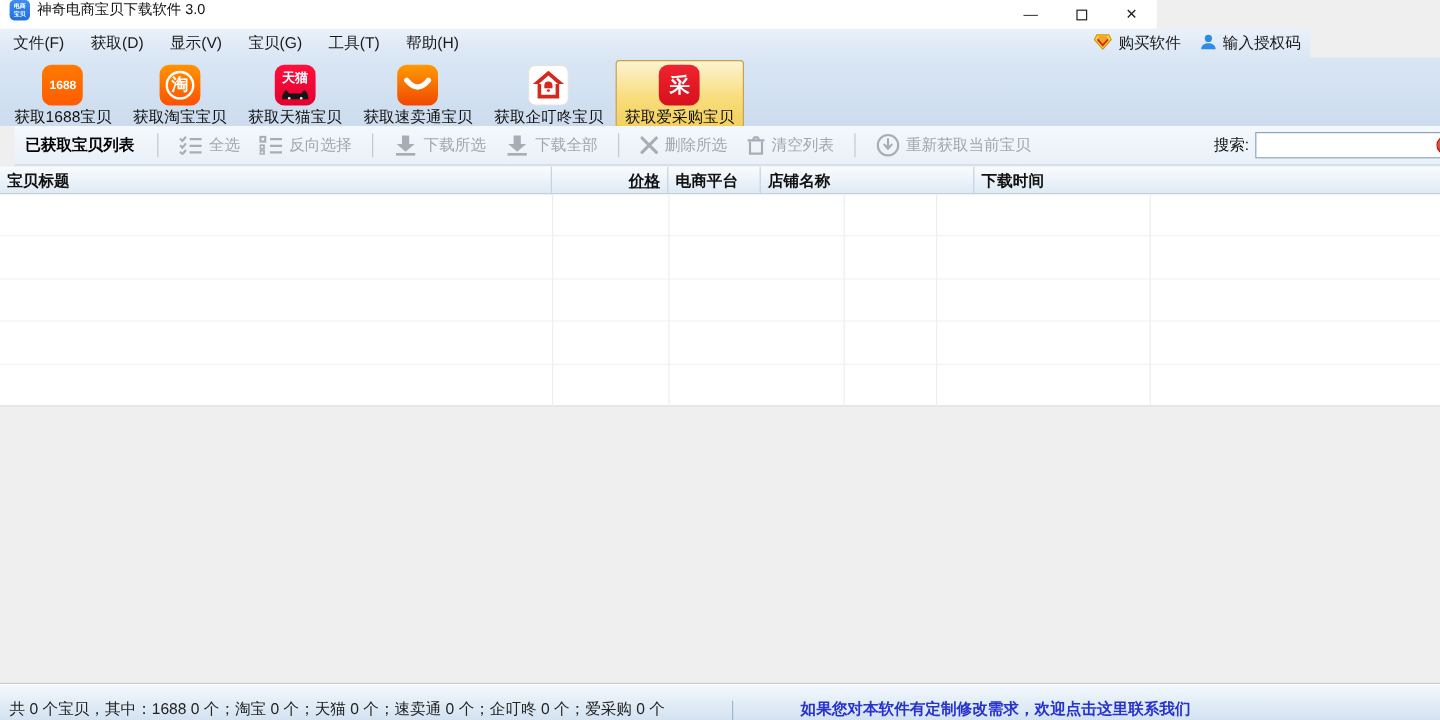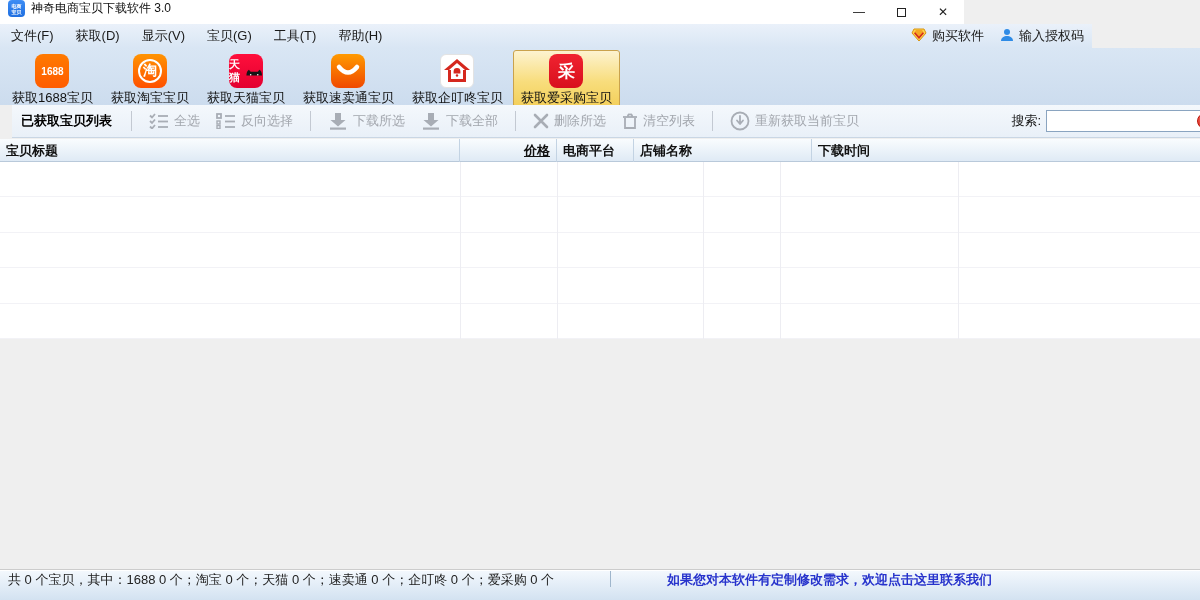--- a/index.html
+++ b/index.html
@@ -33,21 +33,21 @@
     padding:3px 7px 2px 7px; margin-right:2px; border:1px solid transparent; border-radius:3px;
     font-size:13px; color:#111; cursor:default; }
   .tb-btn.selected { background:linear-gradient(180deg,#fdf3d0,#f8dd7c 55%,#f3cf5a);
     border:1px solid #caa24c; }
   .tb-ico { width:34px; height:34px; border-radius:8px; margin-bottom:2px;
     display:flex; align-items:center; justify-content:center; position:relative; }
   .ico-1688 { background:linear-gradient(180deg,#ff7a00,#ff5c00); color:#fff; font-size:10px; font-weight:bold; }
   .ico-tao  { background:linear-gradient(180deg,#ff9402,#ff5000); }
   .ico-tao .ring { width:24px; height:24px; border:2px solid #fff; border-radius:50%;
     display:flex; align-items:center; justify-content:center; color:#fff; font-size:14px; font-weight:bold; }
-  .ico-tmall { background:linear-gradient(180deg,#ff0f3c,#e30030); flex-direction:row; color:#fff; }
+  .ico-tmall { background:linear-gradient(180deg,#ff0f3c,#e30030); flex-direction:column; color:#fff; }
   .ico-smile { background:linear-gradient(180deg,#ff9a00,#f04800); }
   .ico-qdd { background:#ffffff; border:1px solid #e3e3e3; border-radius:6px; }
   .ico-aicaigou { background:linear-gradient(180deg,#f02330,#d80f1d); color:#fff; font-size:17px; font-weight:bold; }
   .tb-label { line-height:15px; }
 
   
   .actionbar { position:absolute; top:105px; left:12px; width:1200px; height:33px;
     background:linear-gradient(180deg,#f4f8fc,#e9f0f8); border-bottom:1px solid #c9d6e4;
     display:flex; align-items:center; font-size:13px; }
   .list-title { font-weight:bold; color:#000; margin:0 10px 0 9px; }
@@ -79,21 +79,21 @@
   .grid-body { position:absolute; top:162px; left:0; width:1200px; height:177px;
     background:#ffffff; border-bottom:1px solid #a9a9a9; }
   .grid-row { height:35.4px; border-bottom:1px solid #f2f2f6; }
   .grid-row:last-child { border-bottom:none; }
   .vline { position:absolute; top:0; width:1px; height:177px; background:#ededf2; }
 
   
   .gray-area { position:absolute; top:340px; left:0; width:1200px; height:230px; background:#efefef; }
   .statusbar { position:absolute; top:570px; left:0; width:1200px; height:30px;
     background:linear-gradient(180deg,#f3f8fd,#d3e2f1); border-top:1px solid #ffffff;
-    box-shadow:0 -1px 0 #cccccc; display:flex; align-items:flex-start; font-size:13px; color:#222;gap:44px; }
+    box-shadow:0 -1px 0 #cccccc; display:flex; align-items:flex-end; font-size:13px; color:#222;gap:44px; }
   .status-summary { margin-left:8px; }
   .status-sep { width:1px; height:16px; background:#9fb6cc; margin:0 12px; }
   .status-link { color:#2733cc; font-weight:bold; cursor:default; }
 
   svg { shape-rendering:geometricPrecision; }
 </style>
 </head>
 <body>
 
 <div class="titlebar">

